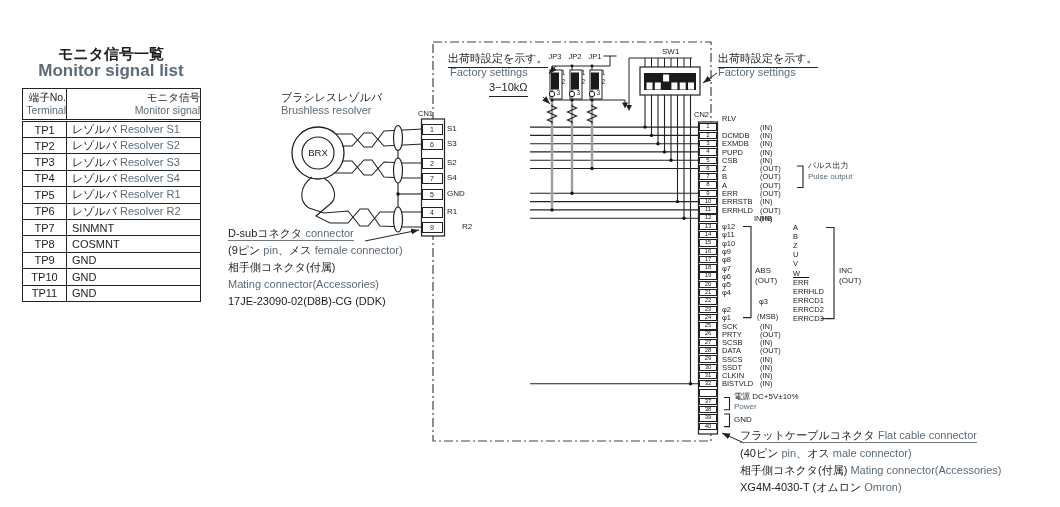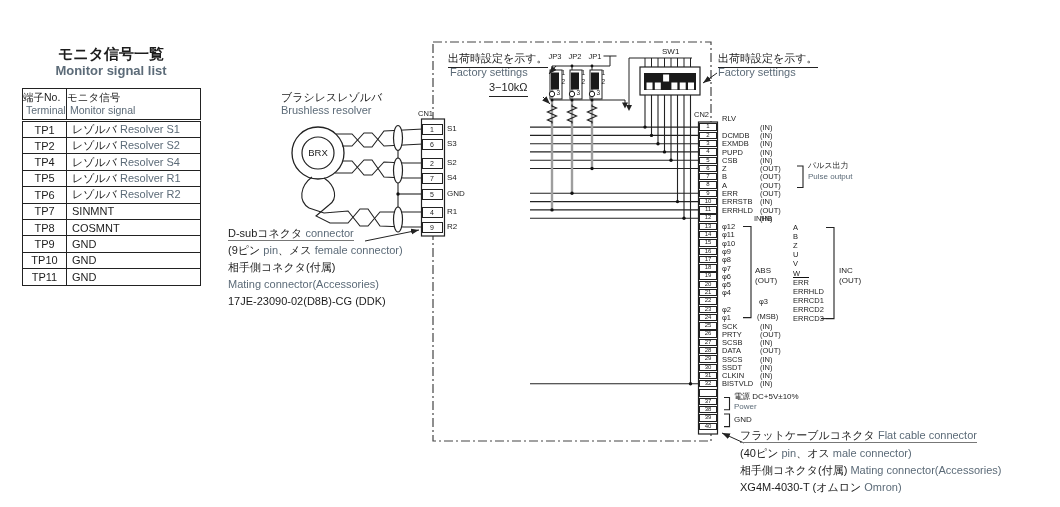--- a/index.html
+++ b/index.html
@@ -4,33 +4,33 @@
 <style>
   *{margin:0;padding:0;box-sizing:border-box}
   html,body{width:1060px;height:507px;background:#fff;font-family:"Liberation Sans",sans-serif;color:#1c1c1c;overflow:hidden}
   .stage{position:relative;width:1060px;height:507px;background:#fff}
   .abs{position:absolute;white-space:nowrap}
   .jp{color:#1c1c1c}
   .en{color:#5c6b78}
   .gray{color:#5c6b78}
   .b{font-weight:bold}
   .f15{font-size:15px;line-height:18px}
-  .f13{font-size:13px;line-height:16px}
+  .f13{font-size:17px;line-height:16px}
   .note{font-size:11px;line-height:13.5px}
   .f8{font-size:8px;line-height:10px}
   .f75{font-size:7.5px;line-height:9px}
   .tiny{font-size:6.5px;line-height:7px}
   .u{border-bottom:1px solid #777;padding-bottom:1px}
   .u-b{border-bottom:1px solid #222;padding-bottom:1px}
   .bar{border-top:1px solid #111}
   .pinbox{border:1px solid #222;background:#fff;font-size:7px;line-height:9px;text-align:center}
   .pinbox2{border:1px solid #222;background:#fff;font-size:6px;line-height:5.3px;text-align:center}
   table.sig{position:absolute;left:22px;top:88px;width:178px;border-collapse:collapse;table-layout:fixed;background:#fff}
   table.sig td{border:1px solid #222;font-size:11px;vertical-align:middle;overflow:hidden}
-  table.sig thead td{border-bottom:3px double #222;text-align:left;font-size:10.5px;line-height:13px;height:32px}
+  table.sig thead td{border-bottom:3px double #222;text-align:right;font-size:10.5px;line-height:13px;height:32px}
   table.sig tbody td{height:16.4px}
   table.sig tbody td.c1{text-align:center}
   table.sig tbody td.c2{padding-left:5px;text-align:left}
   table.sig .en{margin-left:3px}
   svg{position:absolute;left:0;top:0}
 </style>
 </head>
 <body>
 
 <div class="stage">
@@ -211,20 +211,24 @@
   <tbody id="sig-tbody">
         <tr>
           <td class="c1">TP1</td>
           <td class="c2"><span class="jp">レゾルバ</span><span class="en">Resolver S1</span></td>
         </tr>
         <tr>
           <td class="c1">TP2</td>
           <td class="c2"><span class="jp">レゾルバ</span><span class="en">Resolver S2</span></td>
         </tr>
         <tr>
+          <td class="c1">TP3</td>
+          <td class="c2"><span class="jp">レゾルバ</span><span class="en">Resolver S3</span></td>
+        </tr>
+        <tr>
           <td class="c1">TP4</td>
           <td class="c2"><span class="jp">レゾルバ</span><span class="en">Resolver S4</span></td>
         </tr>
         <tr>
           <td class="c1">TP5</td>
           <td class="c2"><span class="jp">レゾルバ</span><span class="en">Resolver R1</span></td>
         </tr>
         <tr>
           <td class="c1">TP6</td>
           <td class="c2"><span class="jp">レゾルバ</span><span class="en">Resolver R2</span></td>
@@ -297,21 +301,21 @@
       <div class="abs f8" style="left: 447px; top: 139px;">S3</div>
       <div class="abs pinbox" style="left: 421.5px; top: 157.5px; width: 21px; height: 11px;">2</div>
       <div class="abs f8" style="left: 447px; top: 158px;">S2</div>
       <div class="abs pinbox" style="left: 421.5px; top: 172.5px; width: 21px; height: 11px;">7</div>
       <div class="abs f8" style="left: 447px; top: 173px;">S4</div>
       <div class="abs pinbox" style="left: 421.5px; top: 188.5px; width: 21px; height: 11px;">5</div>
       <div class="abs f8" style="left: 447px; top: 189px;">GND</div>
       <div class="abs pinbox" style="left: 421.5px; top: 206.5px; width: 21px; height: 11px;">4</div>
       <div class="abs f8" style="left: 447px; top: 207px;">R1</div>
       <div class="abs pinbox" style="left: 421.5px; top: 221.5px; width: 21px; height: 11px;">9</div>
-      <div class="abs f8" style="left: 447px; top: 222px;">R2</div>
+      <div class="abs f8" style="left: 447px; top: 222px; padding-left: 15px;">R2</div>
       <div class="abs pinbox2" style="left: 699px; top: 123.4px; width: 18px; height: 7.4px;">1</div>
       <div class="abs f75" style="left: 722px; top: 114px;">RLV</div>
       <div class="abs f75" style="left: 760px; top: 122.8px;">(IN)</div>
       <div class="abs pinbox2" style="left: 699px; top: 131.68px; width: 18px; height: 7.4px;">2</div>
       <div class="abs f75" style="left: 722px; top: 131.08px;">DCMDB</div>
       <div class="abs f75" style="left: 760px; top: 131.08px;">(IN)</div>
       <div class="abs pinbox2" style="left: 699px; top: 139.96px; width: 18px; height: 7.4px;">3</div>
       <div class="abs f75" style="left: 722px; top: 139.36px;">EXMDB</div>
       <div class="abs f75" style="left: 760px; top: 139.36px;">(IN)</div>
       <div class="abs pinbox2" style="left: 699px; top: 148.24px; width: 18px; height: 7.4px;">4</div>

